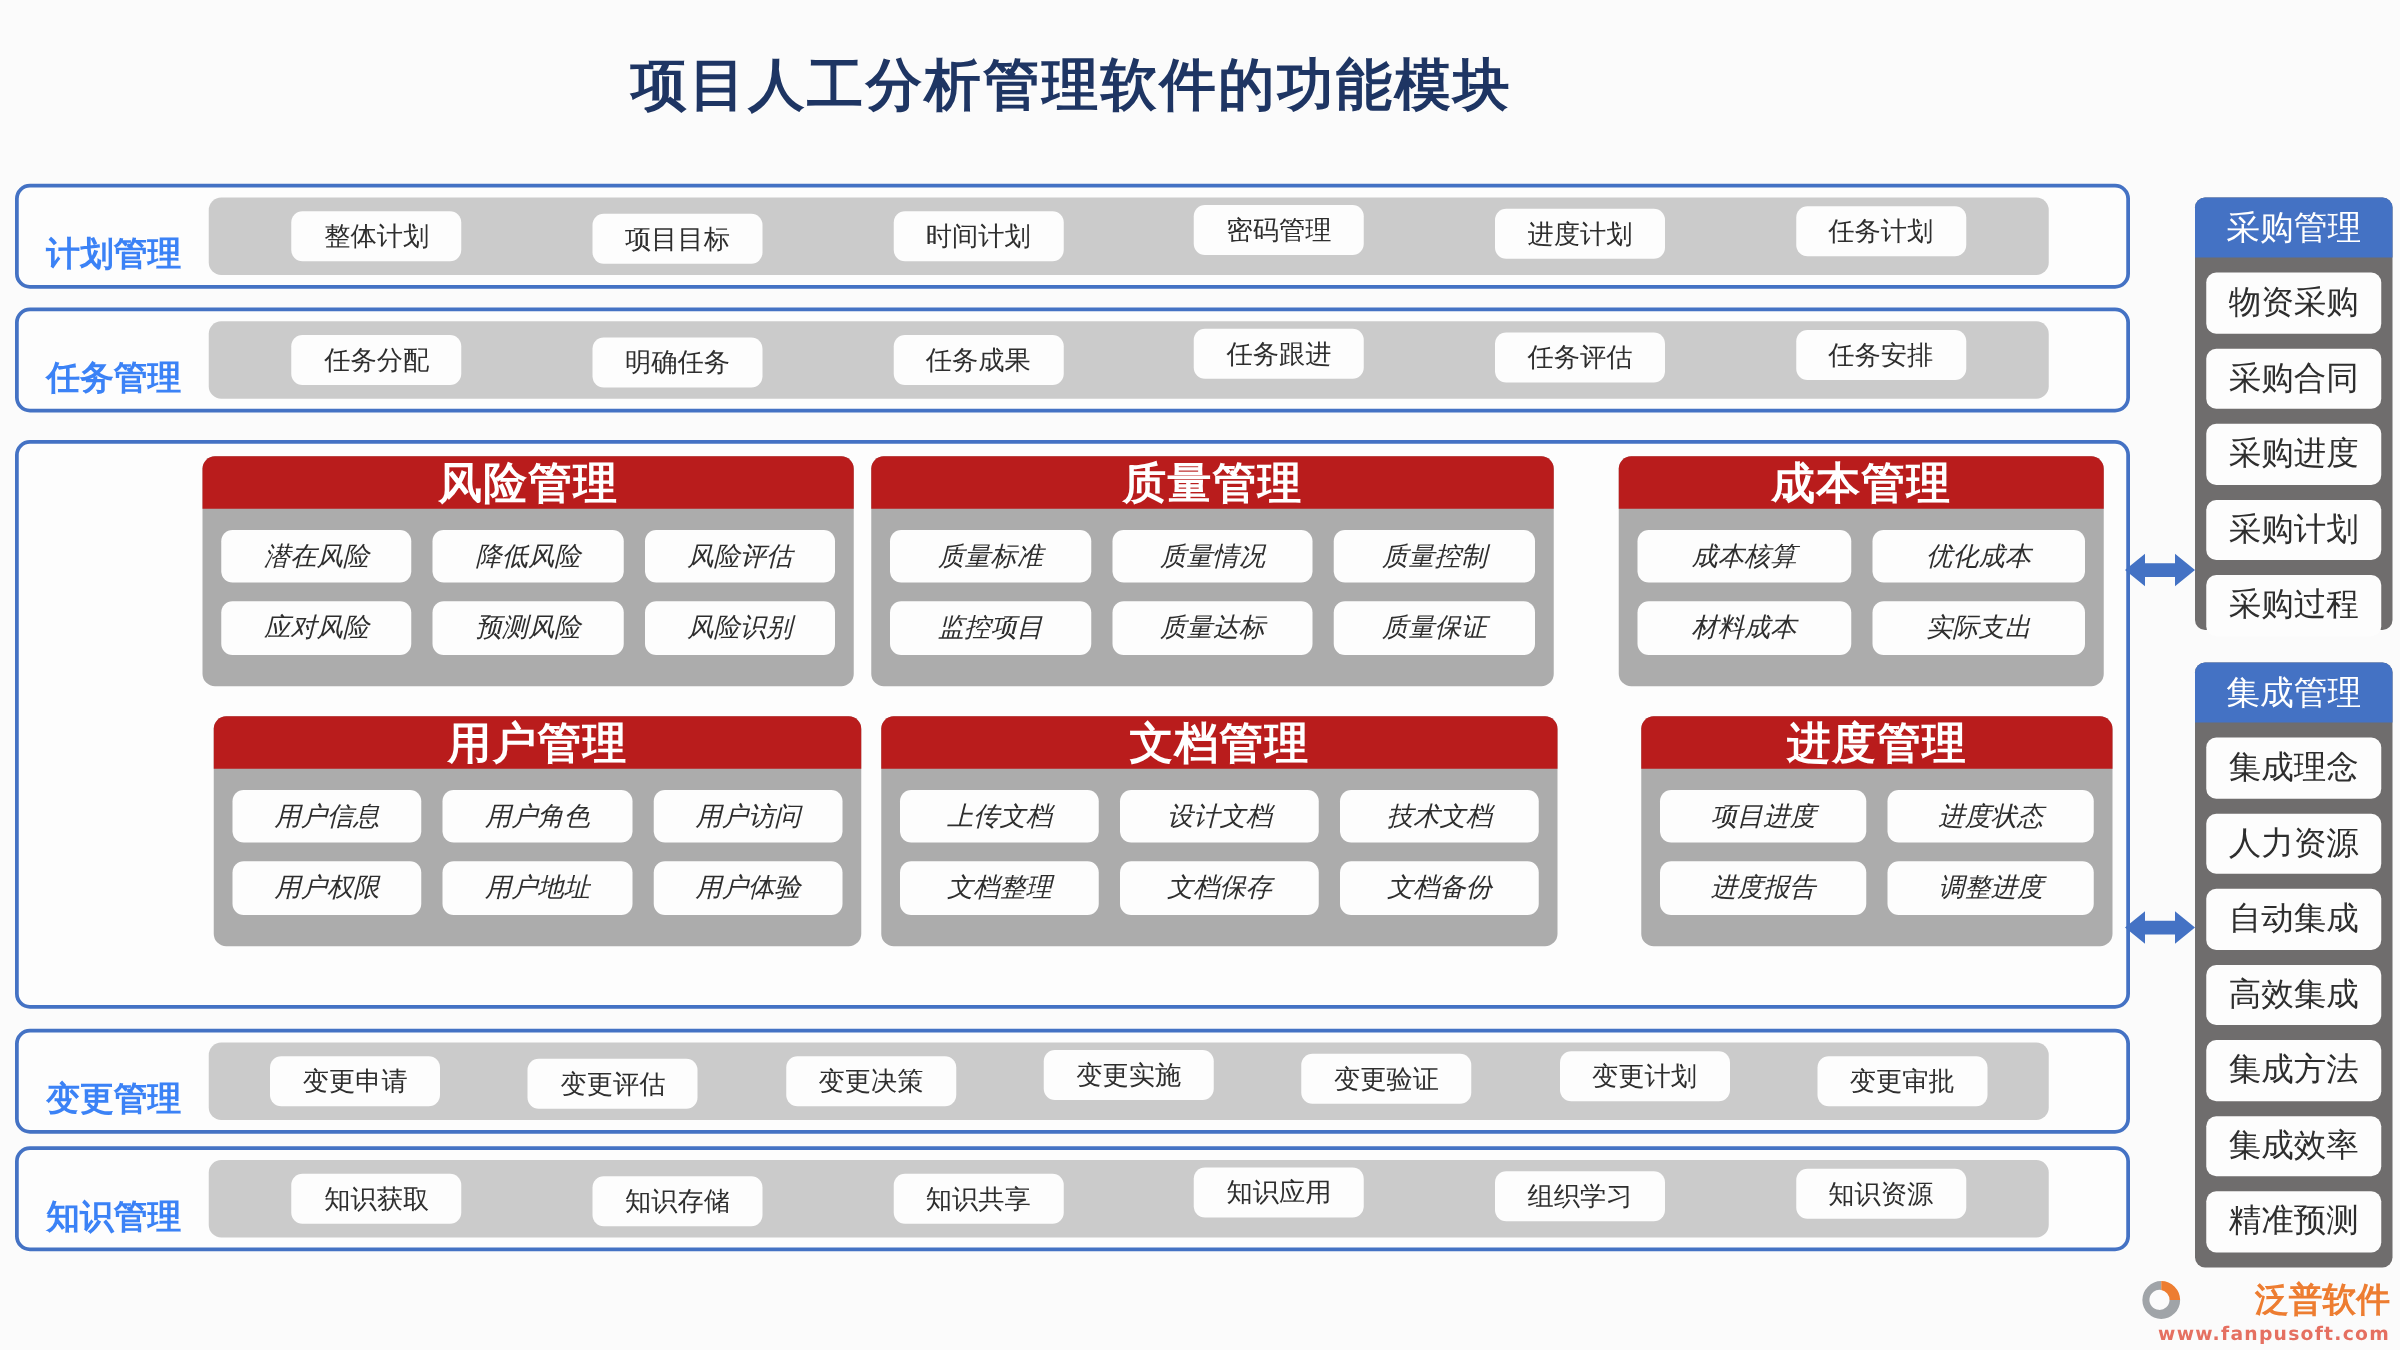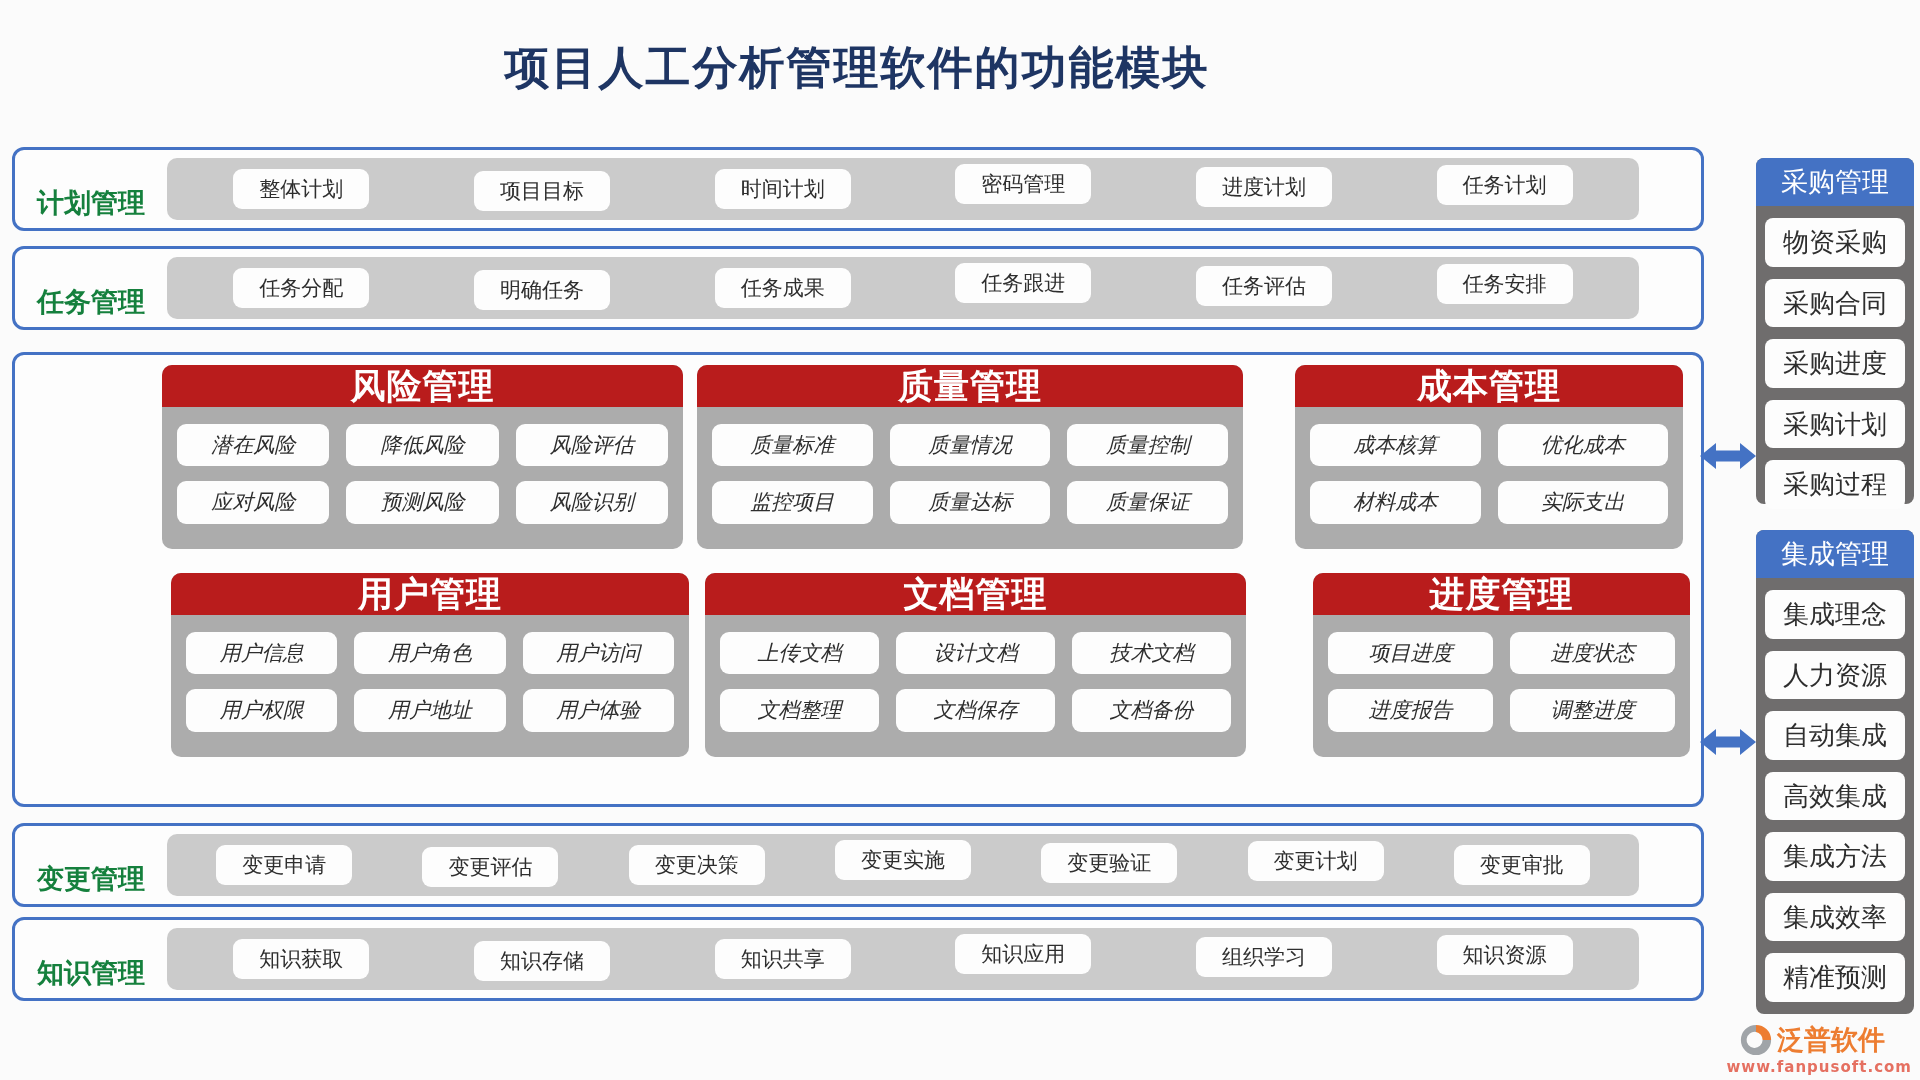--- a/index.html
+++ b/index.html
@@ -13,21 +13,21 @@
     text-align:center;font-family:"DejaVu Serif","Liberation Serif",serif;
     font-size:45px;font-weight:bold;color:#1e3563;letter-spacing:2px;
   }
   
   .band{
     position:absolute;left:12px;width:1692px;height:84px;
     background:#fdfdfd;border:3px solid #4472c4;border-radius:12px;
     display:flex;align-items:center;box-sizing:border-box;
   }
   .band-label{
-    width:152px;text-align:center;font-weight:bold;font-size:27px;color:#15803d;
+    width:152px;text-align:center;font-weight:bold;font-size:27px;color:#3b82f6;
     flex:none;
     margin-top:28px;
   }
   .band-bar{
     flex:1;height:62px;margin-right:62px;background:#cbcbcb;border-radius:10px;
     display:flex;align-items:center;justify-content:space-around;padding:0 14px;
   }
   .chip{
     background:#fdfdfd;border-radius:9px;padding:7px 26px;font-size:21px;
     color:#2e2e2e;white-space:nowrap;line-height:1.25;
@@ -67,21 +67,21 @@
   }
   .side .chip{
     display:block;margin:12px 9px 0 9px;text-align:center;padding:8px 2px;font-size:26px;
     border-radius:8px;
   }
   .arrow{position:absolute;width:58px;height:32px;}
   
   .logo{
     position:absolute;right:8px;bottom:4px;width:200px;text-align:right;
   }
-  .logo-row{display:flex;align-items:center;justify-content:center;gap:4px;}
+  .logo-row{display:flex;align-items:center;justify-content:space-between;gap:4px;}
   .logo-text{font-size:27px;font-weight:bold;color:#ed7d31;font-family:"DejaVu Serif","Liberation Serif",serif;}
   .logo-url{font-size:15px;color:#e57061;letter-spacing:1px;font-weight:bold;}
 </style>
 </head>
 <body>
 
 <div class="page-title">项目人工分析管理软件的功能模块</div>
 
 <div class="band" style="top:147px;">
   <div class="band-label">计划管理</div>

